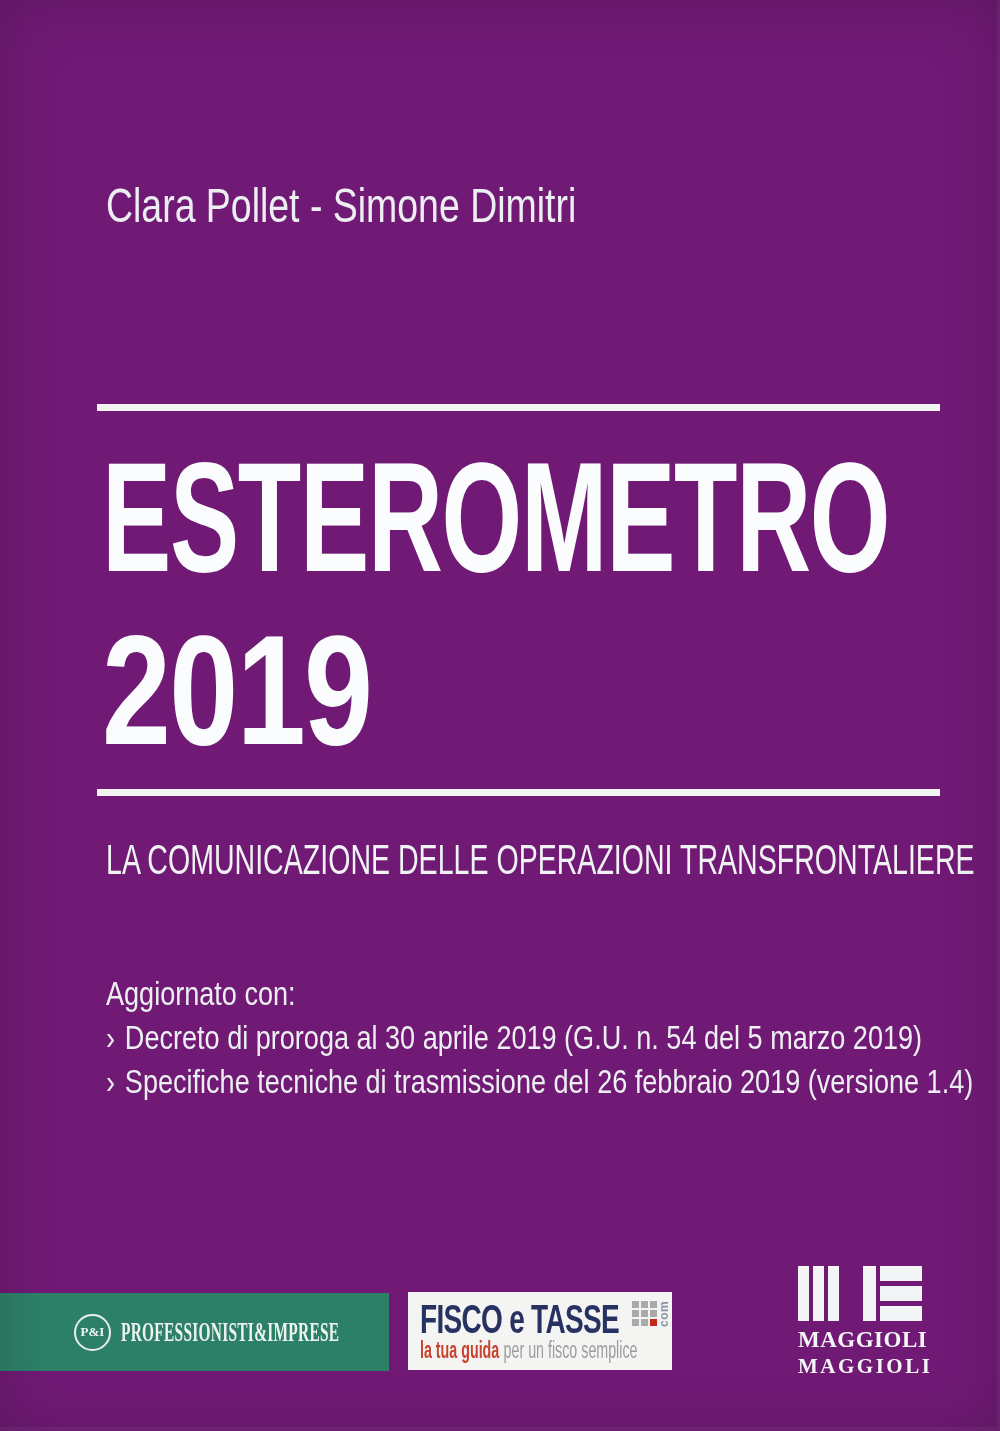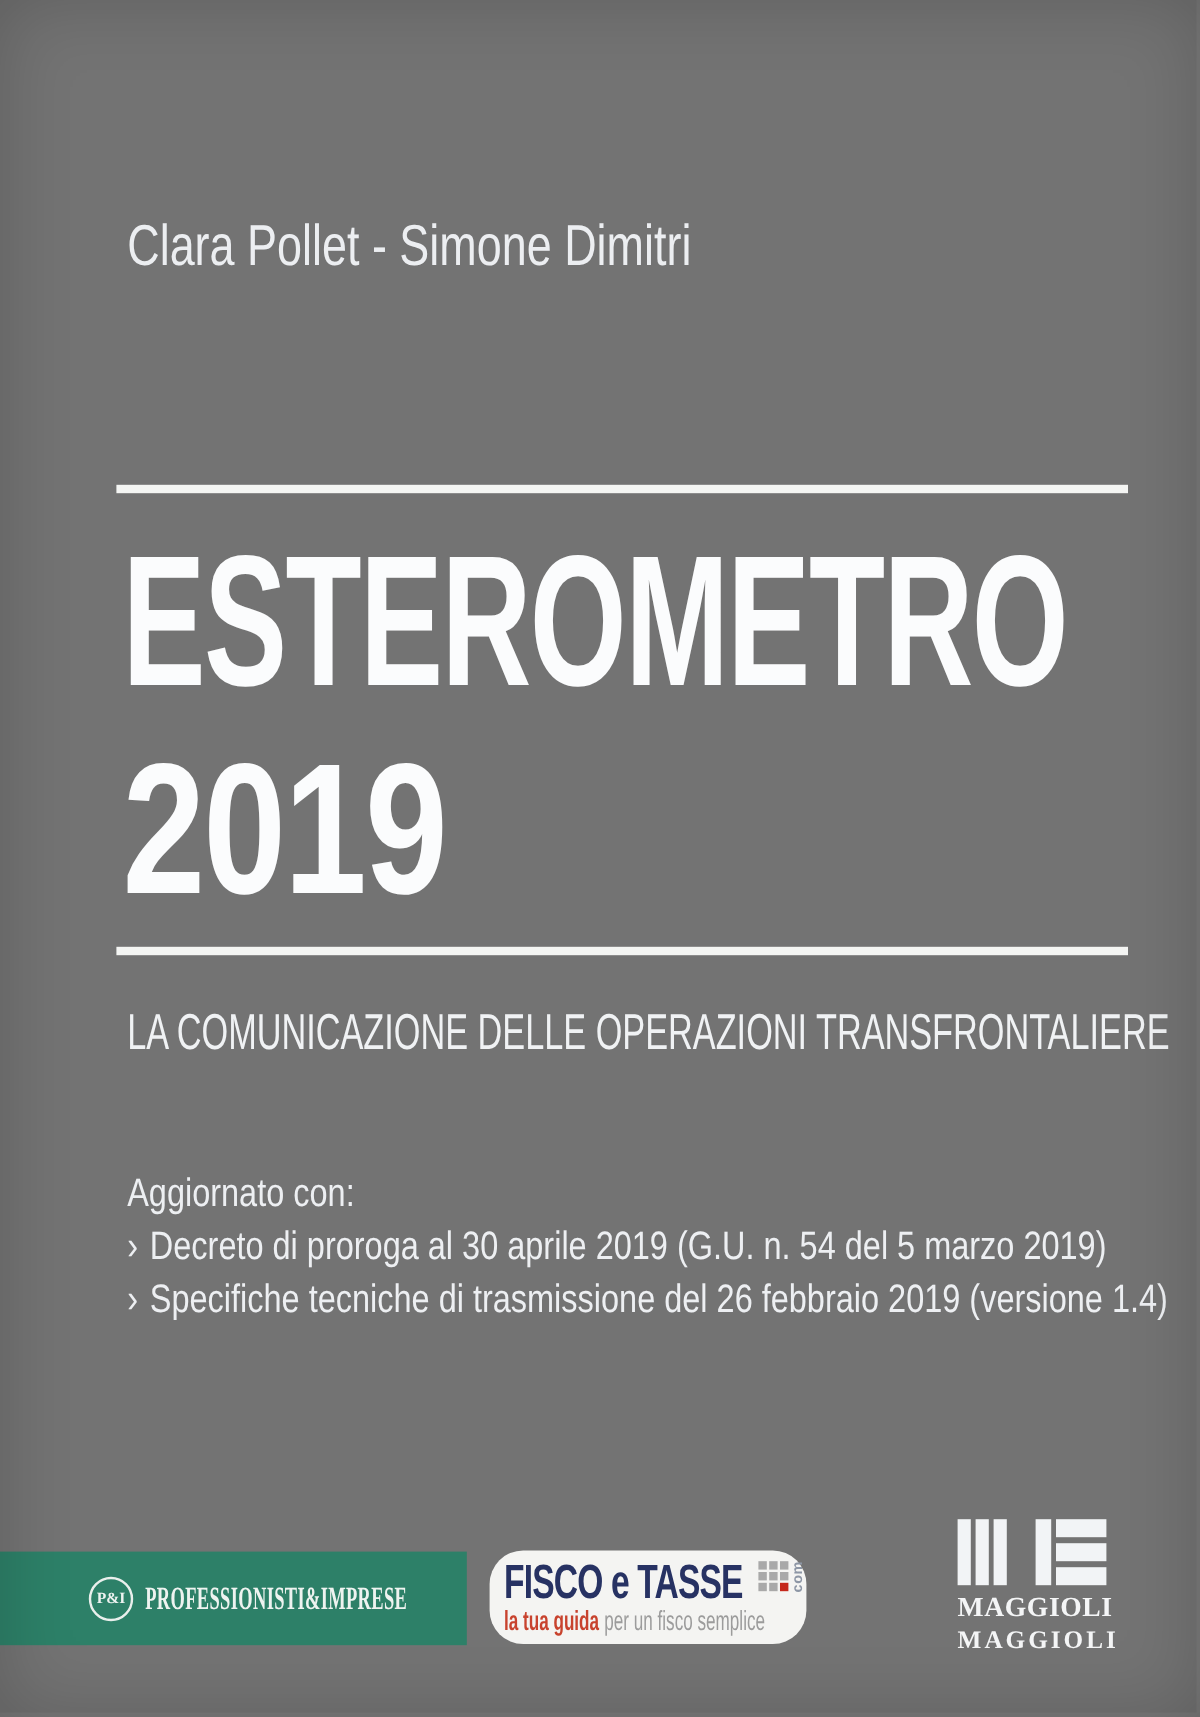--- a/index.html
+++ b/index.html
@@ -1,19 +1,19 @@
 <!DOCTYPE html>
 <html><head>
 <meta charset="utf-8">
 <style>
   html,body{margin:0;padding:0;background:#0e1122;}
   .cover{
     position:relative;
     width:1000px;height:1431px;
-    background:#737373;
+    background:#701a75;
     overflow:hidden;
     font-family:"Liberation Sans", sans-serif;
   }
   
   .cover::after{
     content:"";position:absolute;inset:0;pointer-events:none;
     box-shadow:inset 0 0 60px rgba(0,0,0,.18), inset -3px -4px 0 rgba(255,255,255,.05);
   }
 
   .authors{
@@ -67,21 +67,20 @@
   .series-label{
     margin-left:10px;font-size:27px;font-weight:700;color:#eef3f0;
     white-space:nowrap;letter-spacing:.5px;
     transform:scaleX(.57);transform-origin:0 50%;
   }
 
   
   .fisco-box{
     position:absolute;left:408px;top:1292px;width:264px;height:78px;
     background:#f4f4f2;
-    border-radius:28px;
   }
   .fisco-brand{
     position:absolute;left:12px;top:5px;
     font-size:40px;font-weight:700;color:#273263;
     white-space:nowrap;letter-spacing:-1px;
     transform:scaleX(.70);transform-origin:0 0;
   }
   .fisco-grid{
     position:absolute;left:224px;top:9px;
     display:grid;grid-template-columns:repeat(3,7px);grid-auto-rows:7px;gap:2px;

